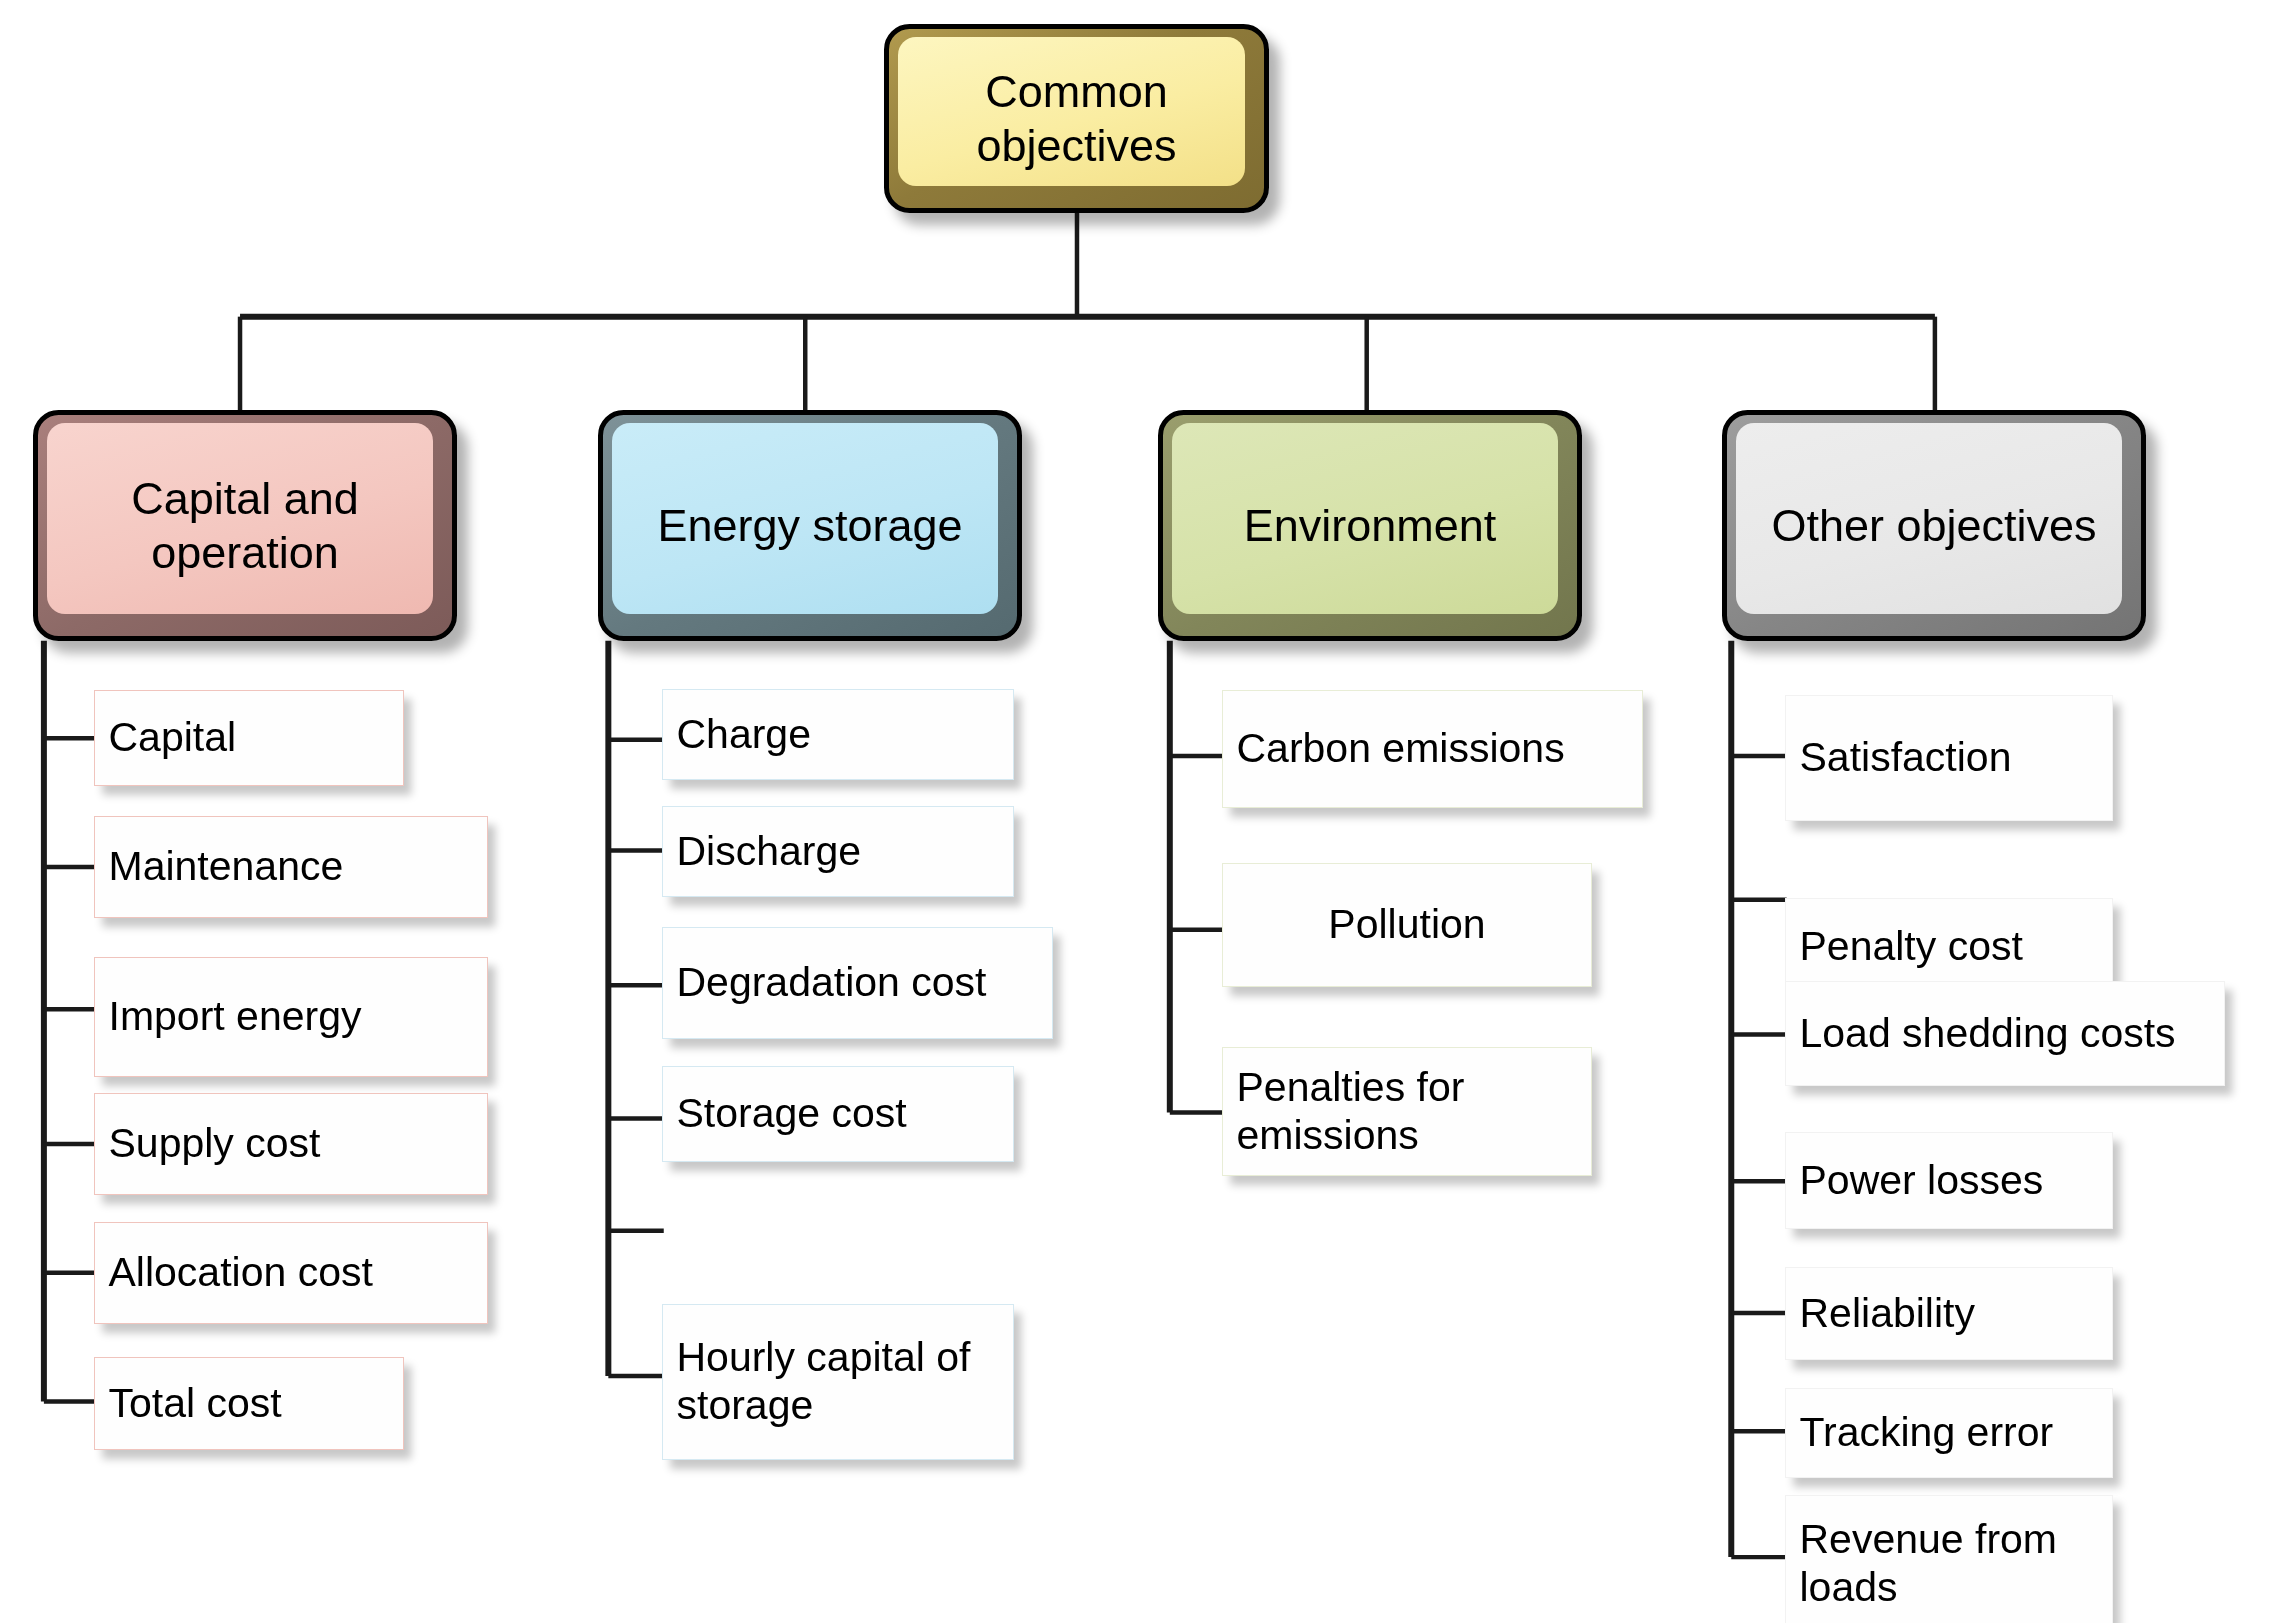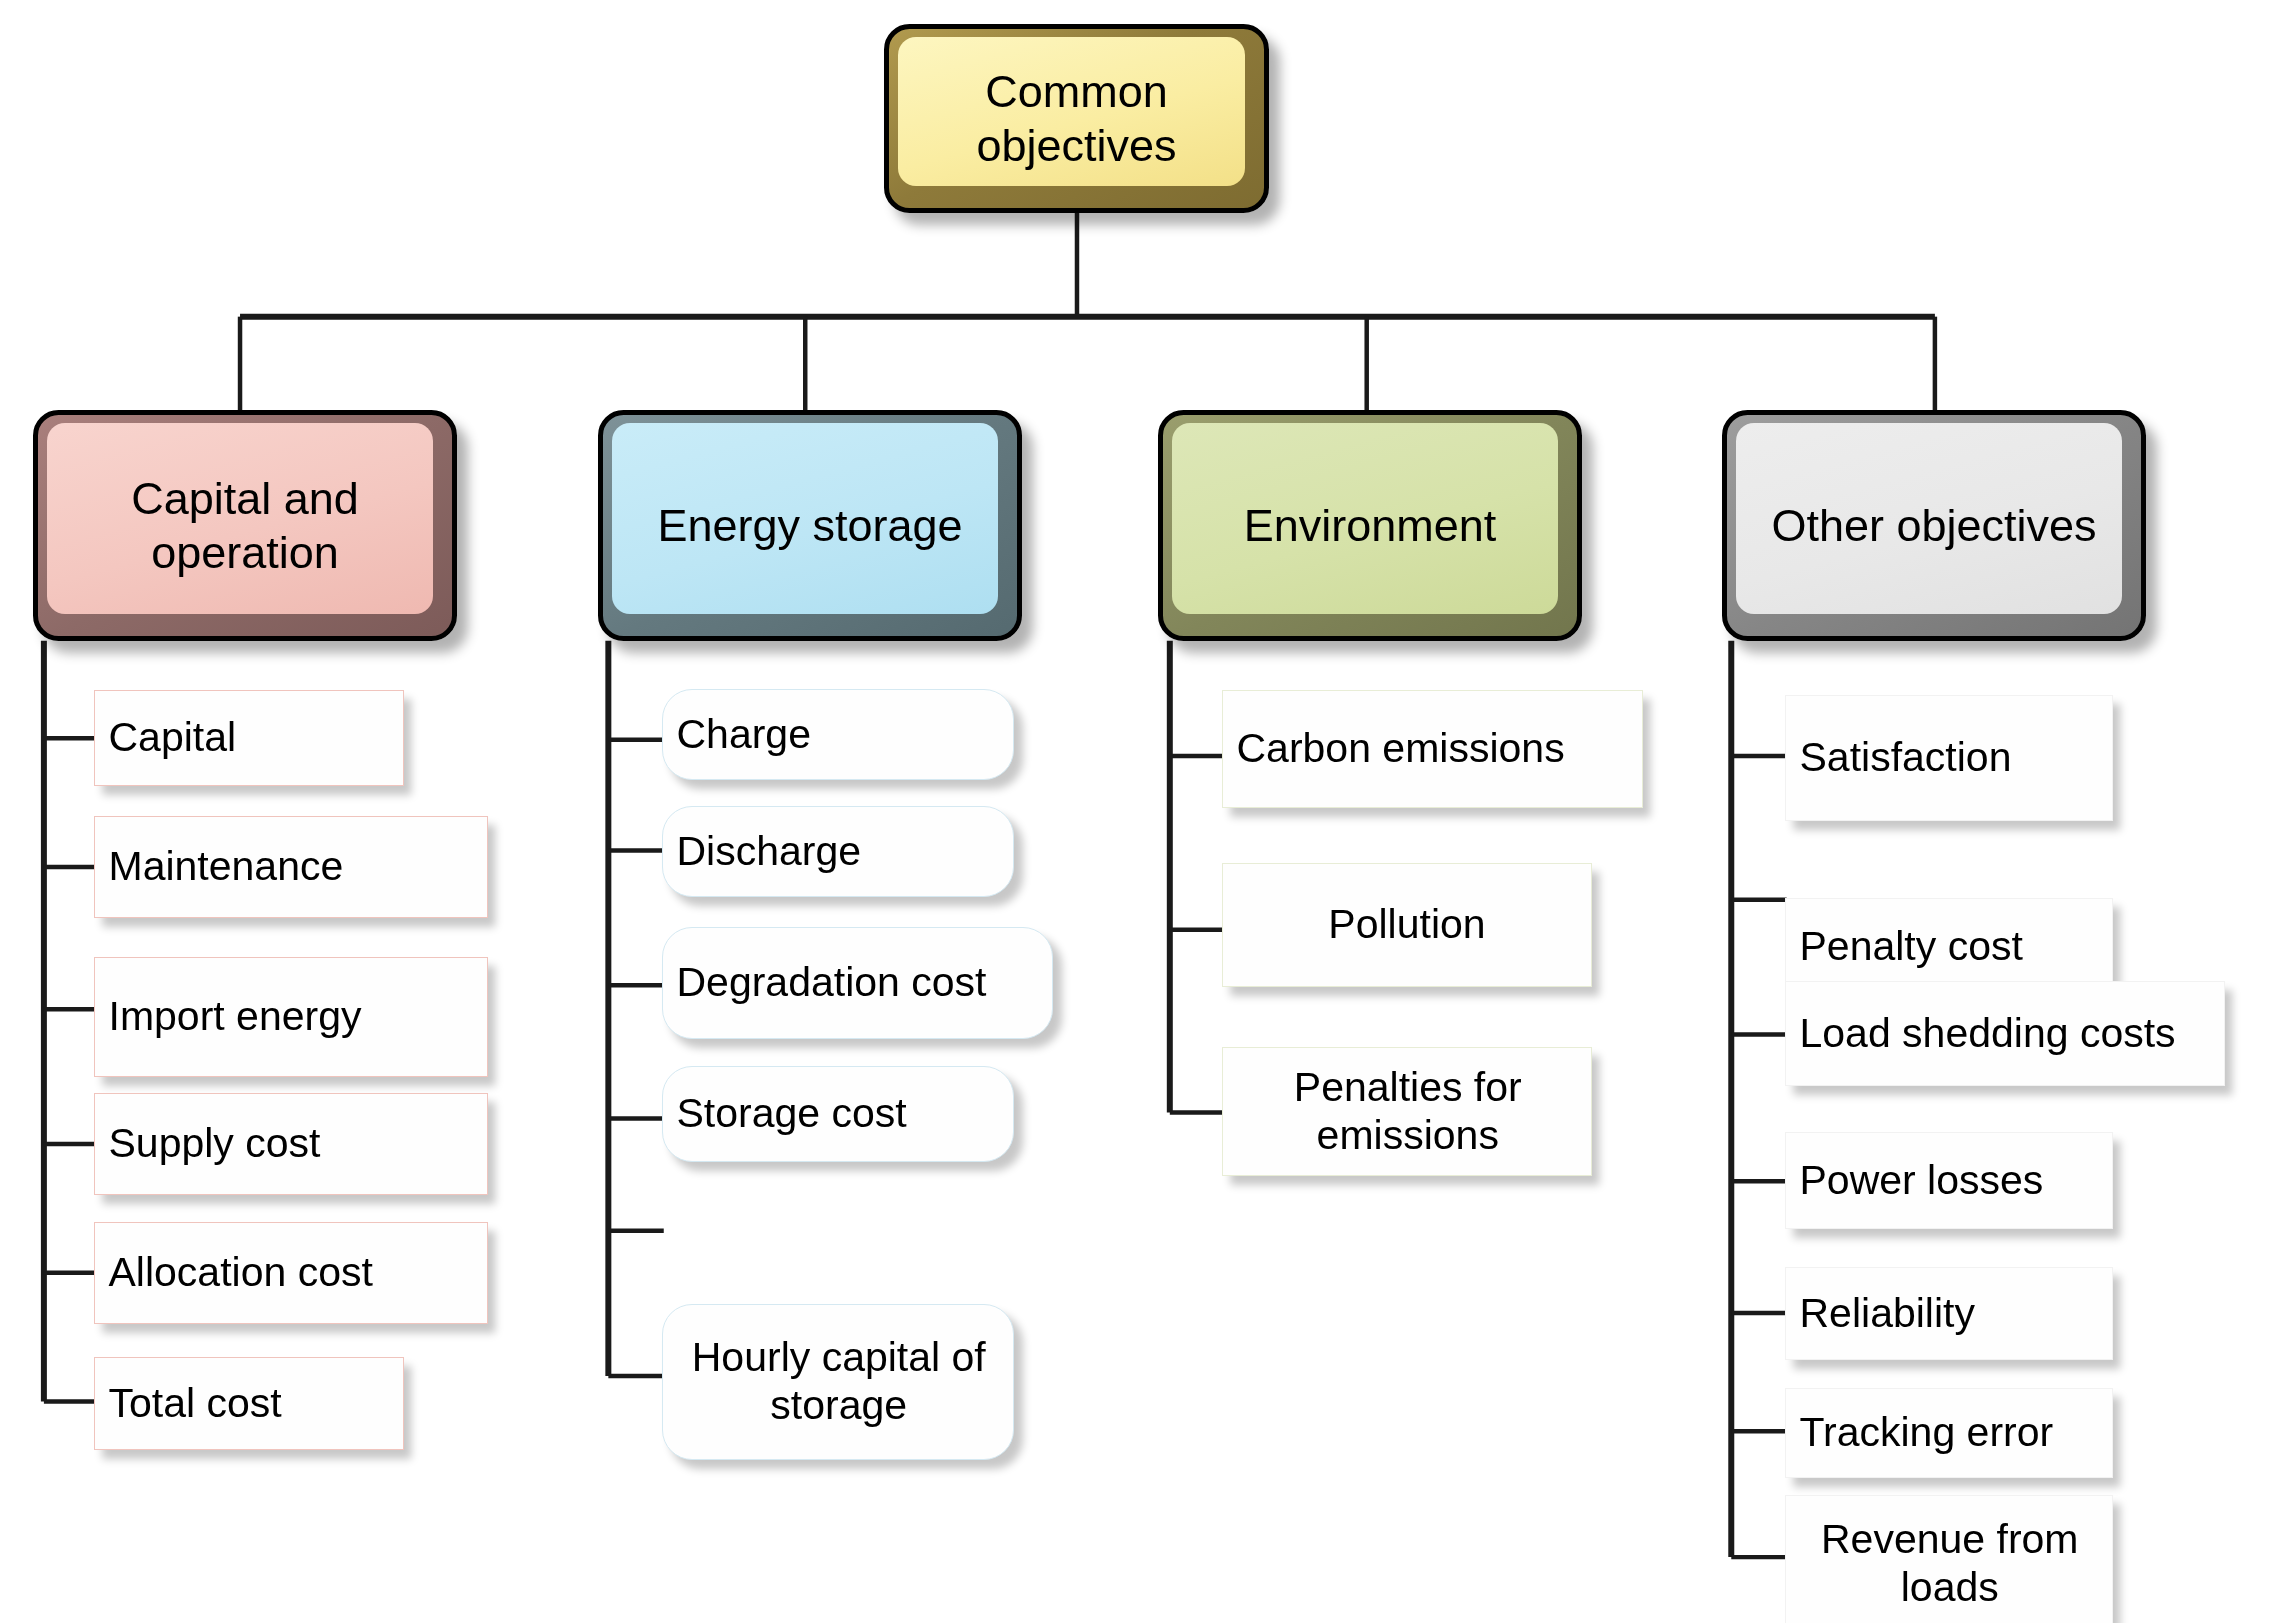--- a/index.html
+++ b/index.html
@@ -113,24 +113,23 @@
     box-sizing: border-box;
     background: #fefefe;
     border: 1.5px solid #e7e7e7;
     box-shadow: 8.2px 9px 8.2px rgba(0,0,0,0.22);
     font-size: 41px;
     line-height: 1.16;
     color: #000000;
     display: flex;
     align-items: center;
     padding: 0 12px 0 13.5px;
-    text-align: center;
   }
   .leaf.c0 { border-color: #f0c4bd; }
-  .leaf.c1 { border-color: #d5e9f2; border-radius: 30px; }
+  .leaf.c1 { border-color: #d5e9f2; }
   .leaf.c2 { border-color: #e8edd6; }
   .leaf.c3 { border-color: #f2f2f2; }
   .leaf.center { justify-content: center; padding-left: 0; padding-right: 0; }
 </style>
 </head>
 <body>
 
 <div id="canvas">
 
   <svg id="connectors" viewBox="0 0 3035 2168" width="2273" height="1623" xmlns="http://www.w3.org/2000/svg">

